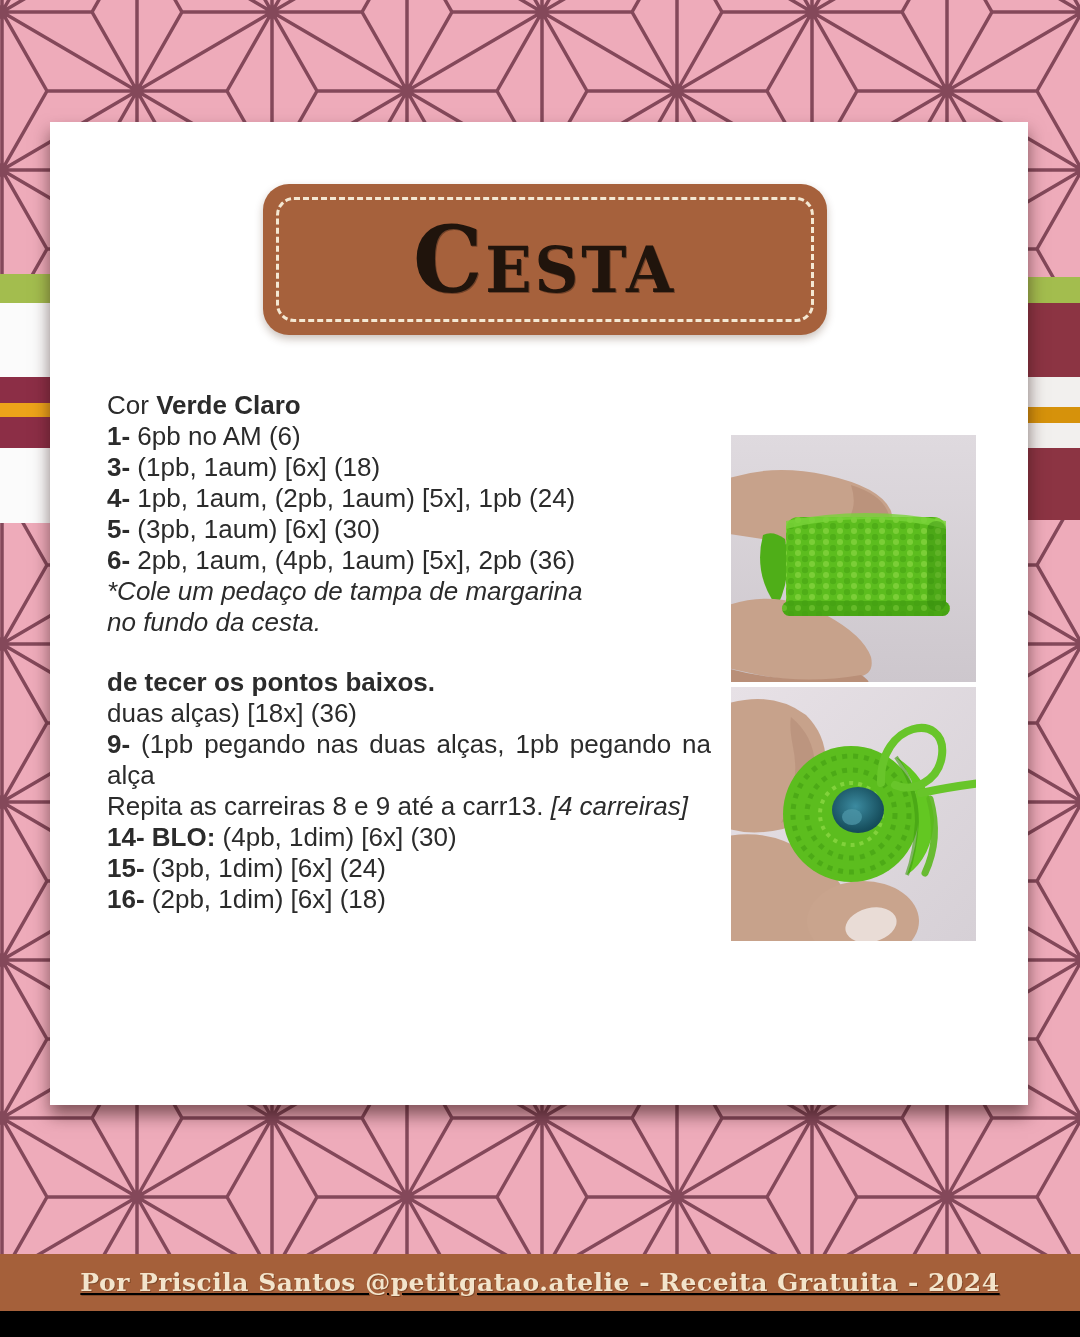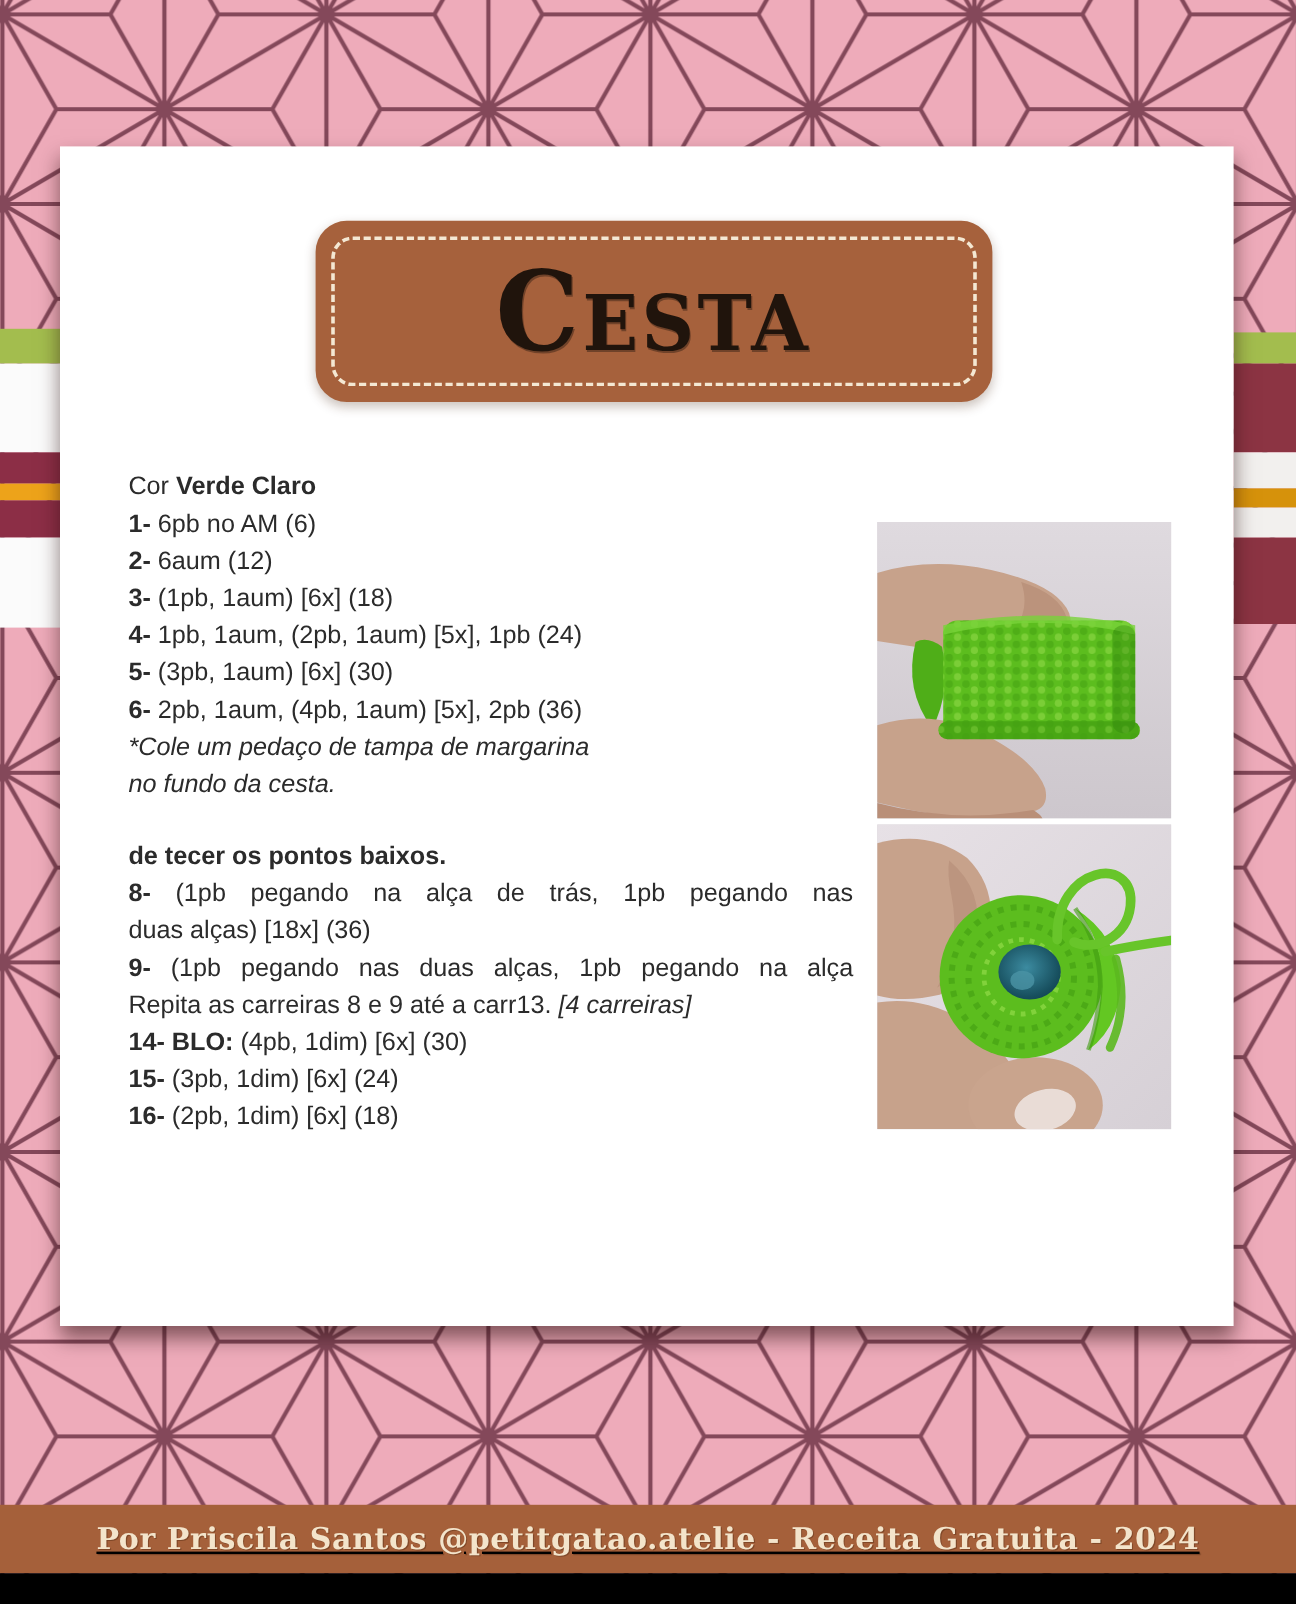--- a/index.html
+++ b/index.html
@@ -21,21 +21,21 @@
          border-radius:26px;display:flex;align-items:center;justify-content:center;
          box-shadow:0 4px 9px rgba(70,35,15,.28);}
   .plate-dash{position:absolute;inset:13px;border:3px dashed #f4e8d3;border-radius:18px;}
   .title{font-family:"DejaVu Serif",serif;font-weight:bold;color:#20140c;
          font-size:64px;line-height:1;letter-spacing:3px;transform:scaleX(.95);
          text-shadow:1px 1px 0 rgba(32,20,12,.4);}
   .title .cap{font-size:92px;}
 
   
   .instructions{position:absolute;left:57px;top:268px;width:604px;color:#2b2b2b;
-                font-size:21px;line-height:31px;}
+                font-size:26px;line-height:31px;}
   .part2{margin-top:29px;}
   .ln{margin:0;white-space:nowrap;}
   .ln.wrapfill{white-space:normal;text-align:justify;text-align-last:justify;}
   .b{font-weight:bold;}
   .i{font-style:italic;}
 
   
   .photo{position:absolute;overflow:hidden;background:#ddd8dd;}
   .photo svg{display:block;}
   .photo1{left:681px;top:313px;width:245px;height:247px;}
@@ -88,31 +88,29 @@
 
     <div class="plate">
       <div class="plate-dash"></div>
       <div class="title"><span class="cap">C</span><span>E</span><span>S</span><span>T</span><span>A</span></div>
     </div>
 
     <div class="instructions">
       <div class="part1">
           <p class="ln"><span>Cor </span><span class="b">Verde Claro</span></p>
           <p class="ln"><span class="b">1-</span><span> 6pb no AM (6)</span></p>
-          <p class="ln"><span class="b">2-</span><span> 6aum (12)</span></p>
           <p class="ln"><span class="b">3-</span><span> (1pb, 1aum) [6x] (18)</span></p>
           <p class="ln"><span class="b">4-</span><span> 1pb, 1aum, (2pb, 1aum) [5x], 1pb (24)</span></p>
           <p class="ln"><span class="b">5-</span><span> (3pb, 1aum) [6x] (30)</span></p>
           <p class="ln"><span class="b">6-</span><span> 2pb, 1aum, (4pb, 1aum) [5x], 2pb (36)</span></p>
           <p class="ln"><span class="i">*Cole um pedaço de tampa de margarina</span></p>
           <p class="ln"><span class="i">no fundo da cesta.</span></p>
         </div>
       <div class="part2">
           <p class="ln"><span class="b">de tecer os pontos baixos.</span></p>
-          <p class="ln wrapfill"><span class="b">8-</span><span> (1pb pegando na alça de trás, 1pb pegando nas</span></p>
           <p class="ln"><span>duas alças) [18x] (36)</span></p>
           <p class="ln wrapfill"><span class="b">9-</span><span> (1pb pegando nas duas alças, 1pb pegando na alça</span></p>
           <p class="ln"><span>Repita as carreiras 8 e 9 até a carr13. </span><span class="i">[4 carreiras]</span></p>
           <p class="ln"><span class="b">14- BLO:</span><span> (4pb, 1dim) [6x] (30)</span></p>
           <p class="ln"><span class="b">15-</span><span> (3pb, 1dim) [6x] (24)</span></p>
           <p class="ln"><span class="b">16-</span><span> (2pb, 1dim) [6x] (18)</span></p>
         </div>
     </div>
 
     <div class="photo photo1">

